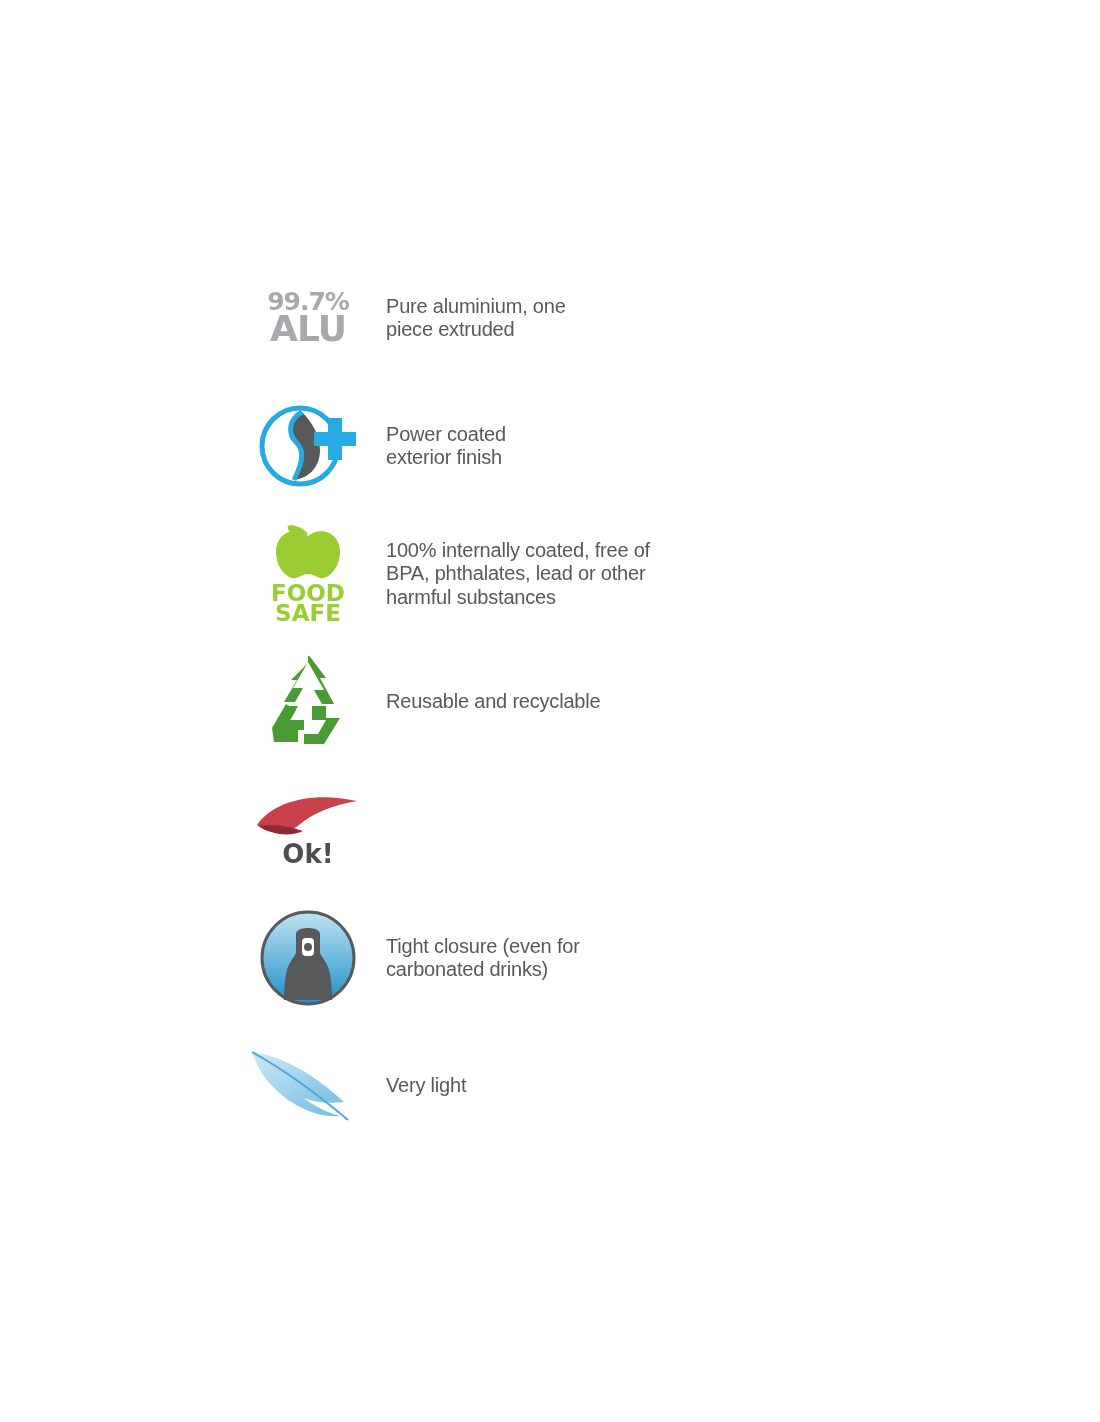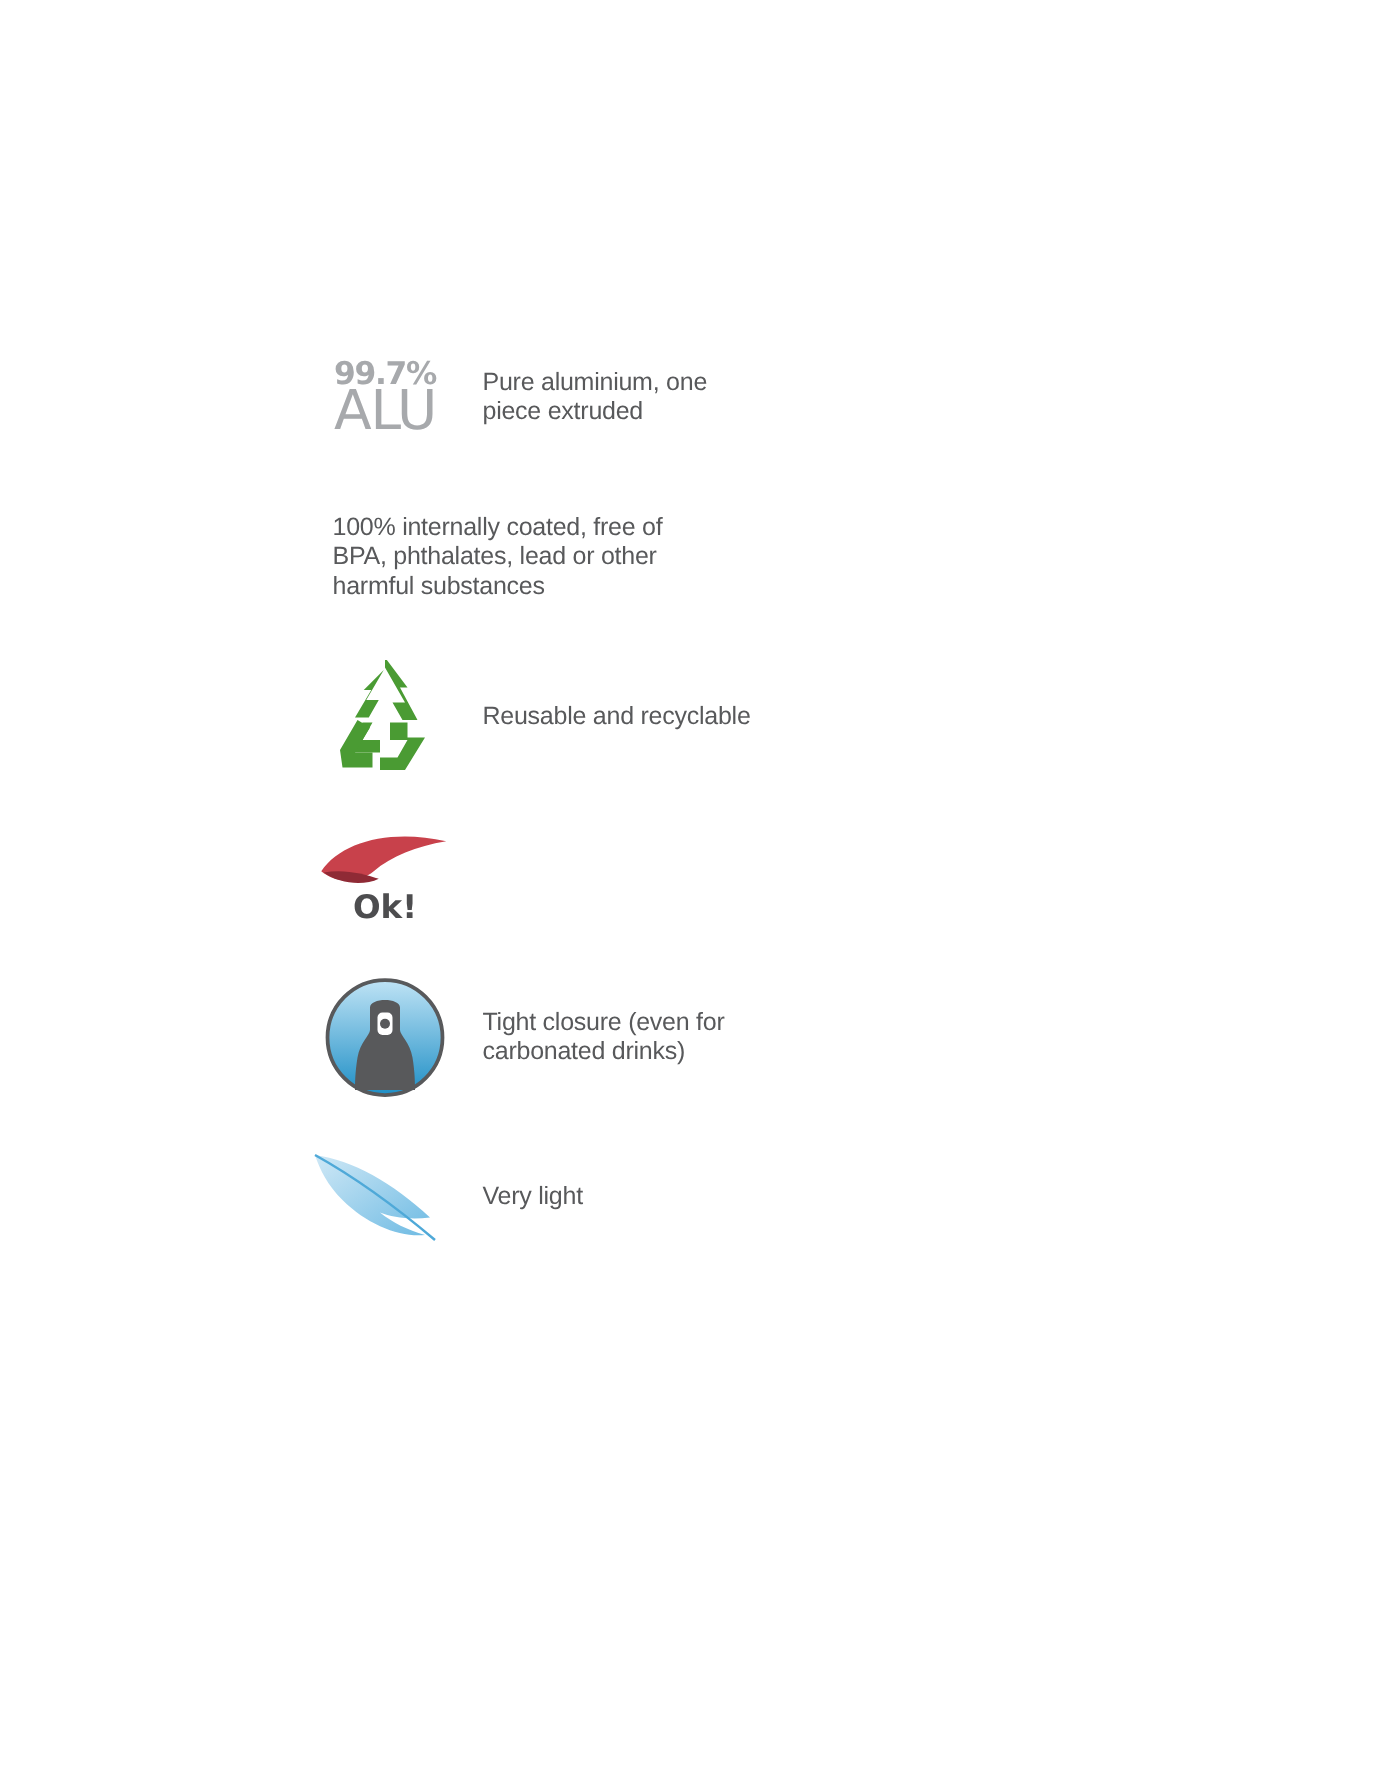--- a/index.html
+++ b/index.html
@@ -49,25 +49,24 @@
     color: #a7a9ac;
     line-height: 0.88;
   }
   .alu-pct {
     font-size: 25px;
     font-weight: bold;
     letter-spacing: -1px;
     font-family: "DejaVu Sans", sans-serif;
   }
   .alu-word {
-    font-size: 44px;
-    font-weight: normal;
+    font-size: 36px;
+    font-weight: bold;
     letter-spacing: -1px;
     font-family: "DejaVu Sans", sans-serif;
-    text-align: right;
   }
   
   .food-wrap {
     text-align: center;
     line-height: 0.9;
     color: #9acd32;
   }
   .food-line {
     font-size: 23px;
     font-weight: bold;
@@ -91,22 +90,44 @@
     <div class="feature-icon">
       <div class="alu-wrap">
         <div class="alu-pct">99.7%</div>
         <div class="alu-word">ALU</div>
       </div>
     </div>
     <div class="feature-text">Pure aluminium, one
 piece extruded</div>
   </div>
 
+  <div class="feature-row">
+    <div class="feature-icon">
+      <svg width="100" height="96" viewBox="0 0 100 96" aria-hidden="true">
+        <circle cx="42" cy="48" r="38" fill="none" stroke="#27a9e1" stroke-width="5"></circle>
+        <path d="M44 14 C30 22 30 36 38 44 C46 52 46 62 36 82 C52 80 62 68 62 52 C62 36 52 22 44 14 Z" fill="#58595b"></path>
+        <path d="M44 14 C30 22 30 36 38 44 C46 52 46 62 36 82" fill="none" stroke="#27a9e1" stroke-width="5"></path>
+        <path d="M70 20 h14 v14 h14 v14 h-14 v14 h-14 v-14 h-14 v-14 h14 z" fill="#27a9e1"></path>
+      </svg>
+    </div>
+    <div class="feature-text">Power coated
+exterior finish</div>
+  </div>
 
   <div class="feature-row">
+    <div class="feature-icon">
+      <div class="food-wrap">
+        <svg width="100" height="56" viewBox="0 0 100 56" aria-hidden="true">
+          <path d="M50 10 C44 2 32 0 30 2 C28 5 34 12 44 14" fill="#9acd32"></path>
+          <path d="M50 12 C38 2 18 8 18 28 C18 44 30 56 38 54 C44 52 46 50 50 50 C54 50 56 52 62 54 C70 56 82 44 82 28 C82 8 62 2 50 12 Z" fill="#9acd32"></path>
+        </svg>
+        <div class="food-line">FOOD</div>
+        <div class="food-line">SAFE</div>
+      </div>
+    </div>
     <div class="feature-text">100% internally coated, free of
 BPA, phthalates, lead or other
 harmful substances</div>
   </div>
 
   <div class="feature-row">
     <div class="feature-icon">
       <svg width="96" height="92" viewBox="0 0 96 92" aria-hidden="true">
         <g fill="#4a9b33">
           <path d="M48 6 L64 34 L54 34 L62 48 L74 48 L60 22 L66 22 L48 -2 Z"></path>

